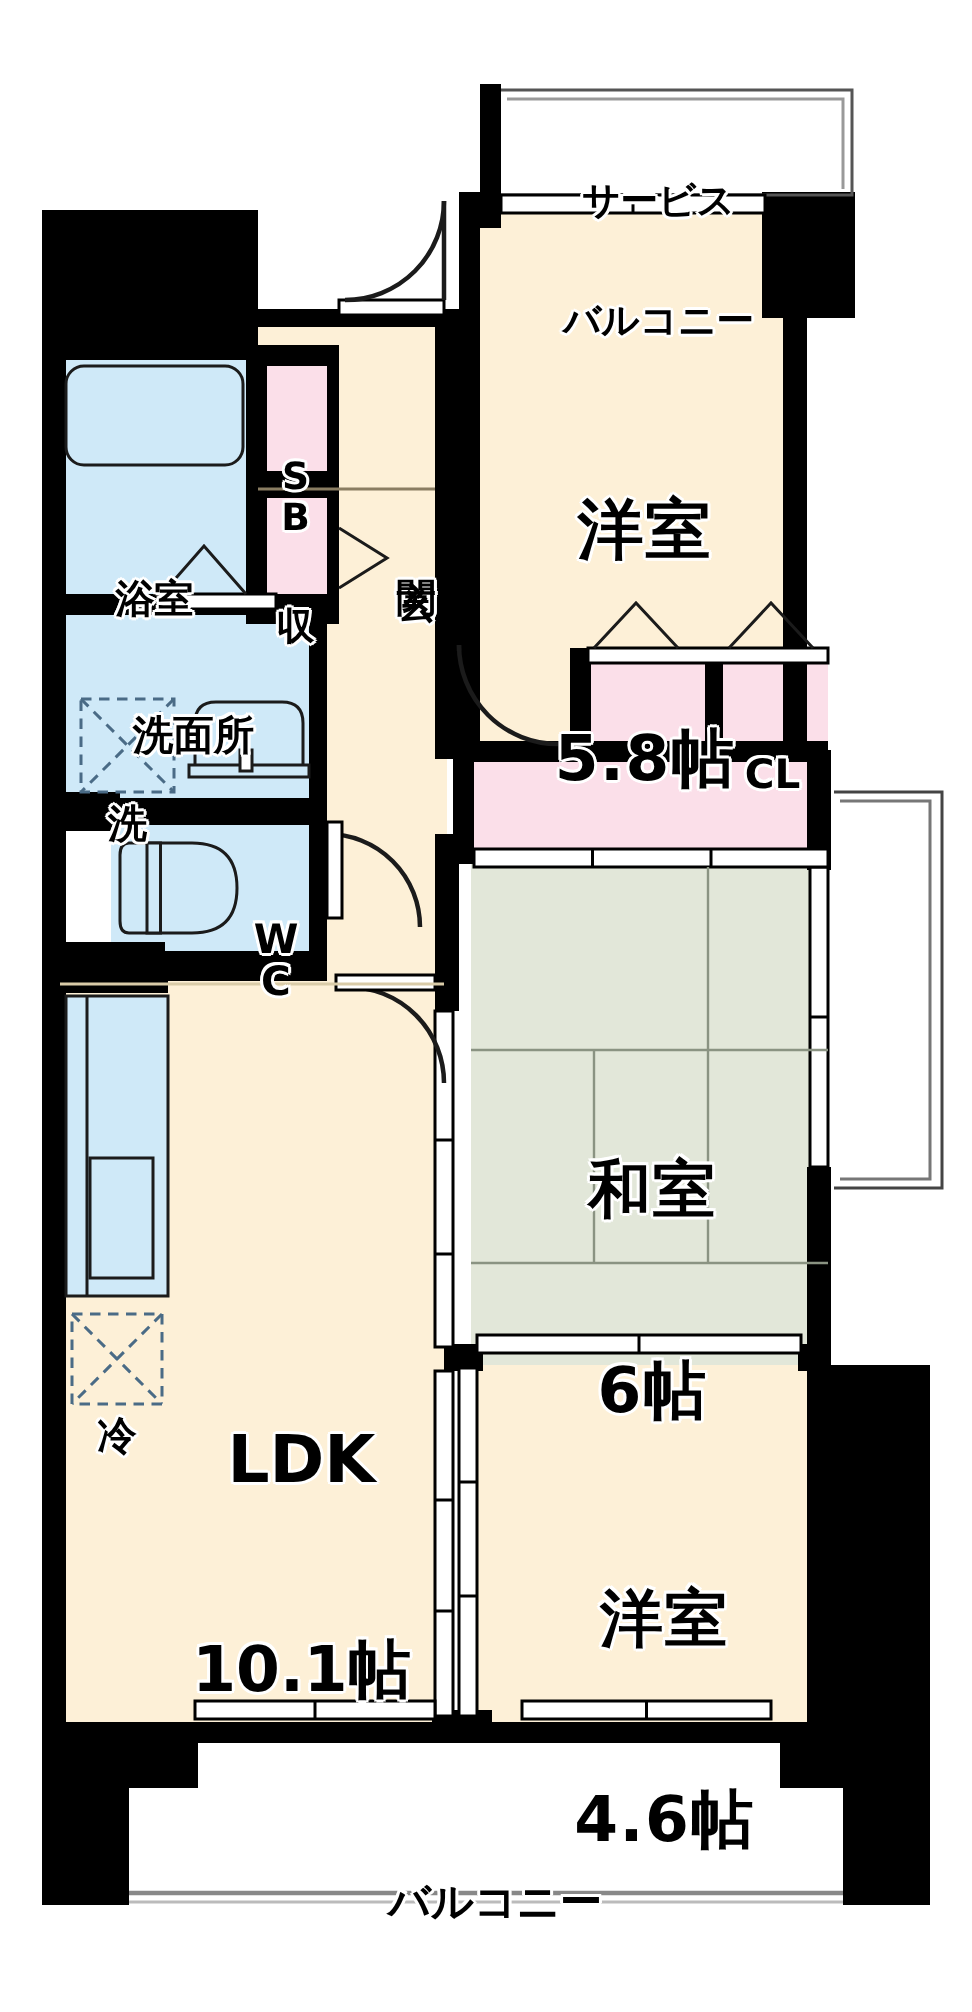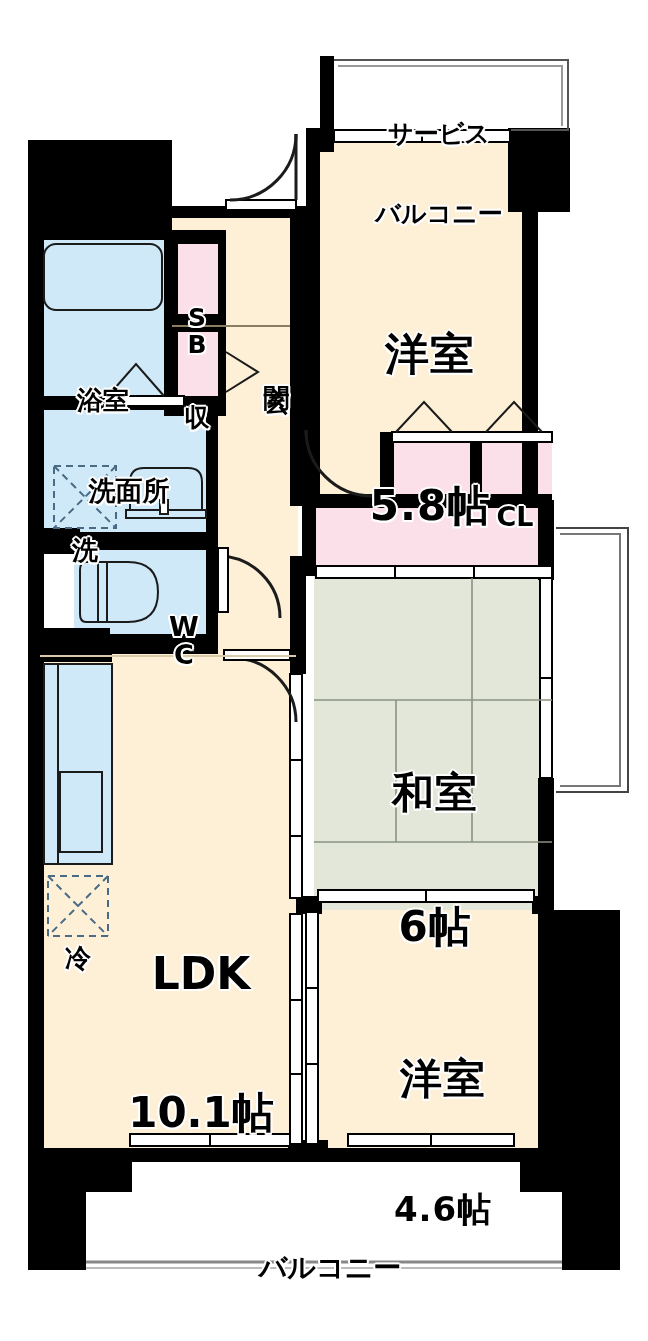--- a/index.html
+++ b/index.html
@@ -271,21 +271,21 @@
     <div style="font-size:42px;margin-top:13px;">5.8帖</div>
   </div>
 
   <div class="lbl" style="left:340px;top:682px;width:190px;font-size:42px;letter-spacing:1px;">
     <div>和室</div>
     <div style="font-size:42px;">6帖</div>
   </div>
 
   <div class="lbl" style="left:348px;top:968px;width:190px;font-size:42px;letter-spacing:1px;">
     <div>洋室</div>
-    <div style="font-size:34px;">4.6帖</div>
+    <div style="font-size:42px;">4.6帖</div>
   </div>
 
   <div class="lbl" style="left:106px;top:858px;width:190px;font-size:44px;letter-spacing:0px;">
     <div>LDK</div>
     <div style="font-size:42px;">10.1帖</div>
   </div>
 
   <div class="lbl" style="left:150px;top:1194px;width:360px;font-size:28px;">
     <div>バルコニー</div>
   </div>

